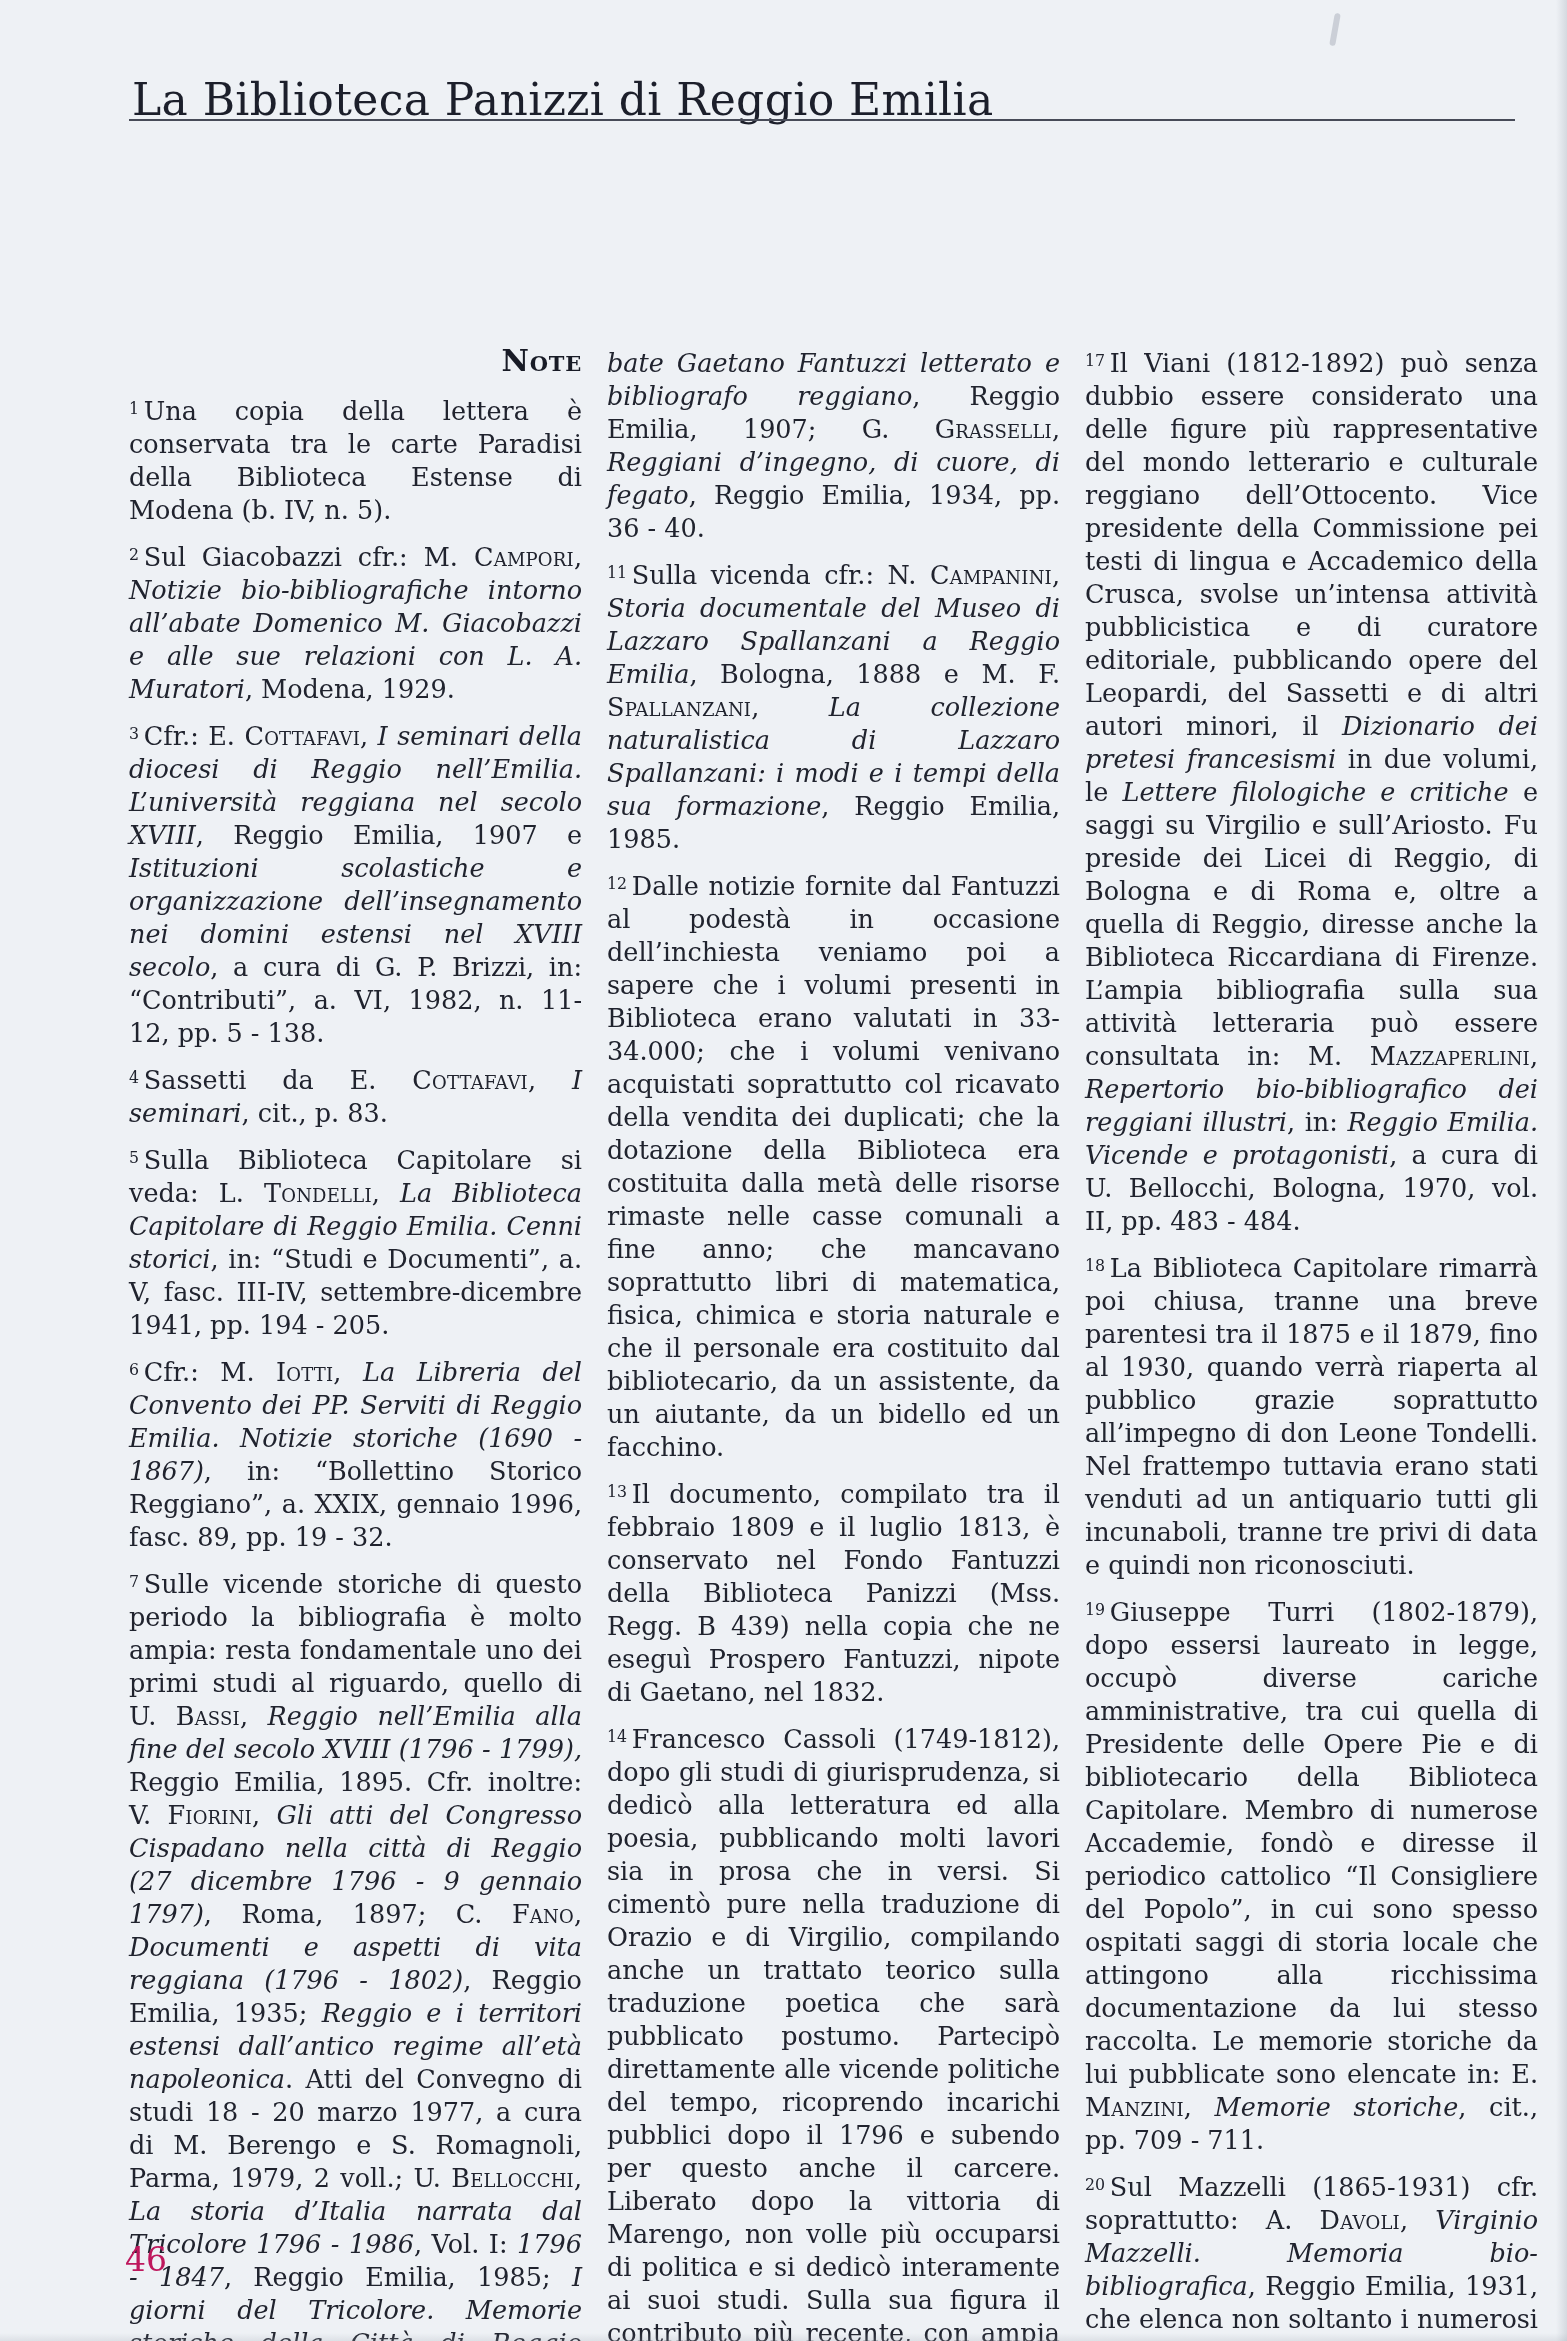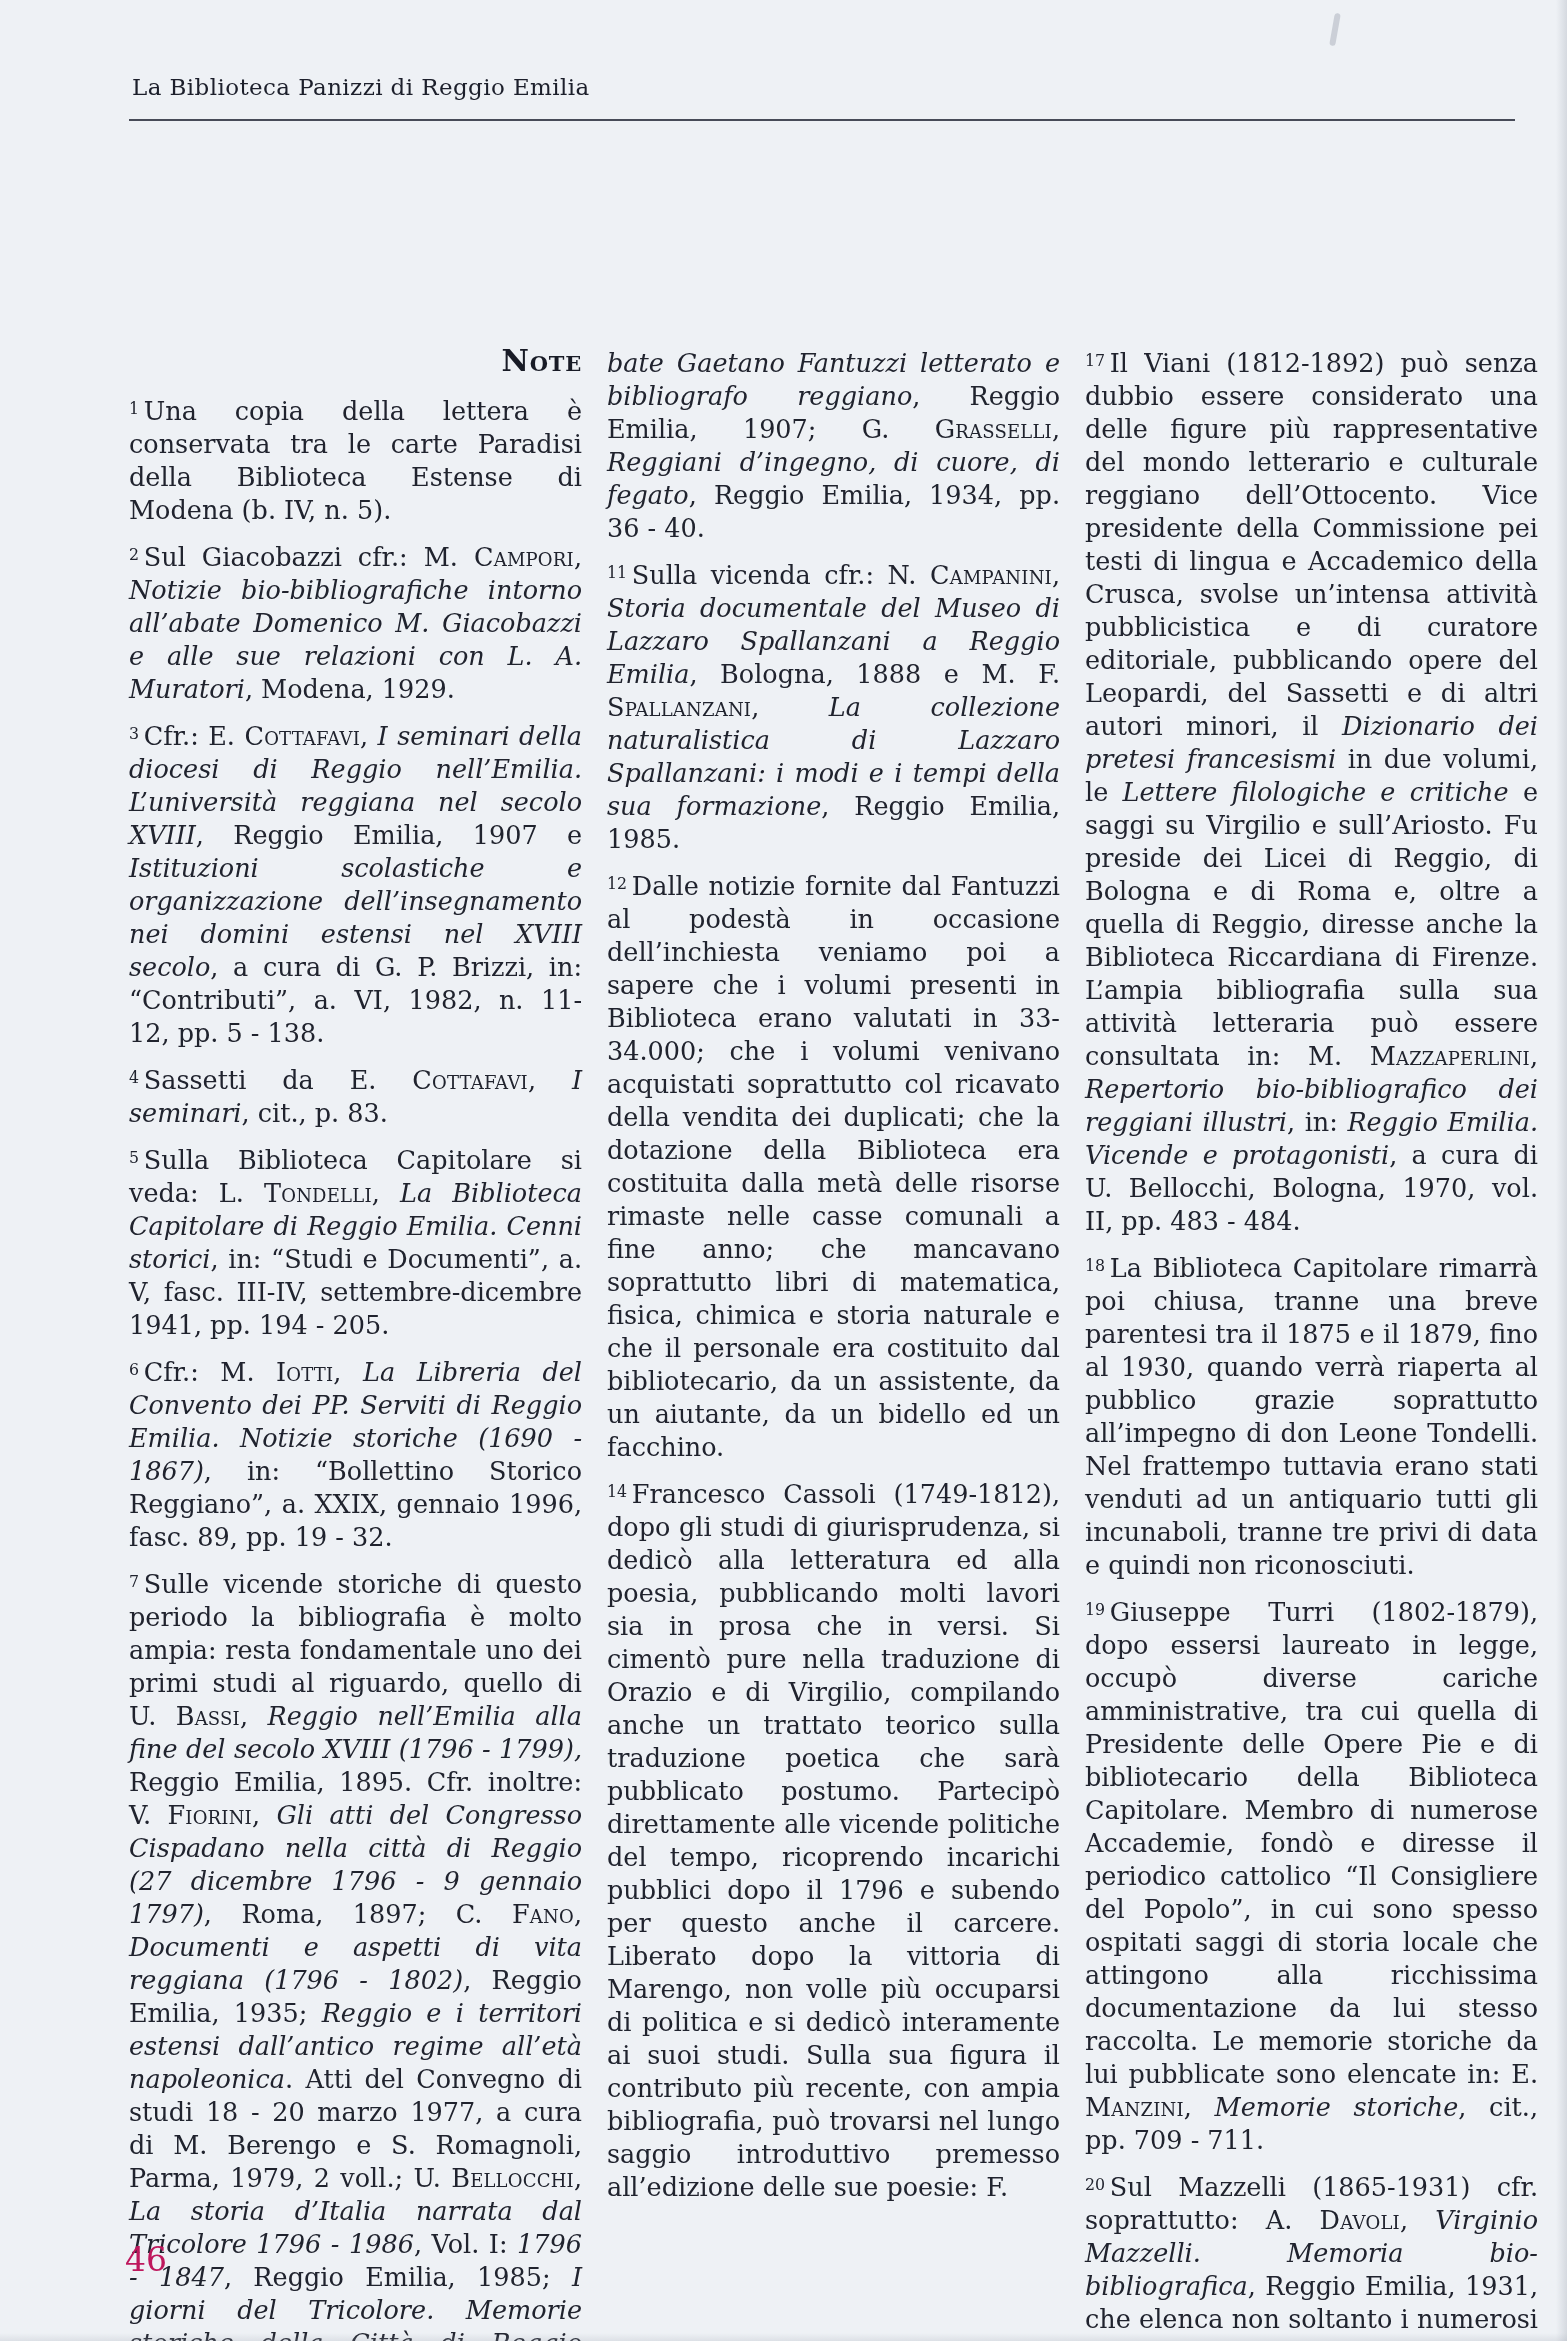--- a/index.html
+++ b/index.html
@@ -29,21 +29,21 @@
   }
   .scan-artifact {
     position: absolute; left: 1332px; top: 12.5px; width: 5.5px; height: 33px;
     background: #c2c7d0; border-radius: 3.1px; transform: rotate(10deg);
     opacity: 0.8;
   }
   .running-head {
     position: absolute;
     left: 132px;
     top: 74px;
-    font-size: 23px;
+    font-size: 44px;
     letter-spacing: 0.4px;
     color: #1c1f2b;
     white-space: nowrap;
   }
   .head-rule {
     position: absolute;
     left: 129px;
     top: 119px;
     width: 1386px;
     height: 2.4px;
@@ -112,20 +112,21 @@
         <p class="note"><sup>3</sup><span>Cfr.: E. </span><span class="sc">Cottafavi</span><span>, </span><span class="it">I seminari della diocesi di Reggio nell’Emilia. L’università reggiana nel secolo XVIII</span><span>, Reggio Emilia, 1907 e </span><span class="it">Istituzioni scolastiche e organizzazione dell’insegnamento nei domini estensi nel XVIII secolo</span><span>, a cura di G. P. Brizzi, in: “Contributi”, a. VI, 1982, n. 11- 12, pp. 5 - 138.</span></p>
         <p class="note"><sup>4</sup><span>Sassetti da E. </span><span class="sc">Cottafavi</span><span>, </span><span class="it">I seminari</span><span>, cit., p. 83.</span></p>
         <p class="note"><sup>5</sup><span>Sulla Biblioteca Capitolare si veda: L. </span><span class="sc">Tondelli</span><span>, </span><span class="it">La Biblioteca Capitolare di Reggio Emilia. Cenni storici</span><span>, in: “Studi e Documenti”, a. V, fasc. III-IV, settembre-dicembre 1941, pp. 194 - 205.</span></p>
         <p class="note"><sup>6</sup><span>Cfr.: M. </span><span class="sc">Iotti</span><span>, </span><span class="it">La Libreria del Convento dei PP. Serviti di Reggio Emilia. Notizie storiche (1690 - 1867)</span><span>, in: “Bollettino Storico Reggiano”, a. XXIX, gennaio 1996, fasc. 89, pp. 19 - 32.</span></p>
         <p class="note"><sup>7</sup><span>Sulle vicende storiche di questo periodo la bibliografia è molto ampia: resta fondamentale uno dei primi studi al riguardo, quello di U. </span><span class="sc">Bassi</span><span>, </span><span class="it">Reggio nell’Emilia alla fine del secolo XVIII (1796 - 1799),</span><span> Reggio Emilia, 1895. Cfr. inoltre: V. </span><span class="sc">Fiorini</span><span>, </span><span class="it">Gli atti del Congresso Cispadano nella città di Reggio (27 dicembre 1796 - 9 gennaio 1797)</span><span>, Roma, 1897; C. </span><span class="sc">Fano</span><span>, </span><span class="it">Documenti e aspetti di vita reggiana (1796 - 1802)</span><span>, Reggio Emilia, 1935; </span><span class="it">Reggio e i territori estensi dall’antico regime all’età napoleonica</span><span>. Atti del Convegno di studi 18 - 20 marzo 1977, a cura di M. Berengo e S. Romagnoli, Parma, 1979, 2 voll.; U. </span><span class="sc">Bellocchi</span><span>, </span><span class="it">La storia d’Italia narrata dal Tricolore 1796 - 1986</span><span>, Vol. I: </span><span class="it">1796 - 1847</span><span>, Reggio Emilia, 1985; </span><span class="it">I giorni del Tricolore. Memorie storiche della Città di Reggio dall’anno 1796 al 1812 di Don Pio Motti,</span></p>
       </div>
     <div class="col">
         <p class="note"><span class="it">bate Gaetano Fantuzzi letterato e bibliografo reggiano</span><span>, Reggio Emilia, 1907; G. </span><span class="sc">Grasselli</span><span>, </span><span class="it">Reggiani d’ingegno, di cuore, di fegato</span><span>, Reggio Emilia, 1934, pp. 36 - 40.</span></p>
         <p class="note"><sup>11</sup><span>Sulla vicenda cfr.: N. </span><span class="sc">Campanini</span><span>, </span><span class="it">Storia documentale del Museo di Lazzaro Spallanzani a Reggio Emilia</span><span>, Bologna, 1888 e M. F. </span><span class="sc">Spallanzani</span><span>, </span><span class="it">La collezione naturalistica di Lazzaro Spallanzani: i modi e i tempi della sua formazione</span><span>, Reggio Emilia, 1985.</span></p>
         <p class="note"><sup>12</sup><span>Dalle notizie fornite dal Fantuzzi al podestà in occasione dell’inchiesta veniamo poi a sapere che i volumi presenti in Biblioteca erano valutati in 33-34.000; che i volumi venivano acquistati soprattutto col ricavato della vendita dei duplicati; che la dotazione della Biblioteca era costituita dalla metà delle risorse rimaste nelle casse comunali a fine anno; che mancavano soprattutto libri di matematica, fisica, chimica e storia naturale e che il personale era costituito dal bibliotecario, da un assistente, da un aiutante, da un bidello ed un facchino.</span></p>
+        <p class="note"><sup>13</sup><span>Il documento, compilato tra il febbraio 1809 e il luglio 1813, è conservato nel Fondo Fantuzzi della Biblioteca Panizzi (Mss. Regg. B 439) nella copia che ne eseguì Prospero Fantuzzi, nipote di Gaetano, nel 1832.</span></p>
         <p class="note"><sup>14</sup><span>Francesco Cassoli (1749-1812), dopo gli studi di giurisprudenza, si dedicò alla letteratura ed alla poesia, pubblicando molti lavori sia in prosa che in versi. Si cimentò pure nella traduzione di Orazio e di Virgilio, compilando anche un trattato teorico sulla traduzione poetica che sarà pubblicato postumo. Partecipò direttamente alle vicende politiche del tempo, ricoprendo incarichi pubblici dopo il 1796 e subendo per questo anche il carcere. Liberato dopo la vittoria di Marengo, non volle più occuparsi di politica e si dedicò interamente ai suoi studi. Sulla sua figura il contributo più recente, con ampia bibliografia, può trovarsi nel lungo saggio introduttivo premesso all’edizione delle sue poesie: F. </span></p>
       </div>
     <div class="col">
         <p class="note"><sup>17</sup><span>Il Viani (1812-1892) può senza dubbio essere considerato una delle figure più rappresentative del mondo letterario e culturale reggiano dell’Ottocento. Vice presidente della Commissione pei testi di lingua e Accademico della Crusca, svolse un’intensa attività pubblicistica e di curatore editoriale, pubblicando opere del Leopardi, del Sassetti e di altri autori minori, il </span><span class="it">Dizionario dei pretesi francesismi</span><span> in due volumi, le </span><span class="it">Lettere filologiche e critiche</span><span> e saggi su Virgilio e sull’Ariosto. Fu preside dei Licei di Reggio, di Bologna e di Roma e, oltre a quella di Reggio, diresse anche la Biblioteca Riccardiana di Firenze. L’ampia bibliografia sulla sua attività letteraria può essere consultata in: M. </span><span class="sc">Mazzaperlini</span><span>, </span><span class="it">Repertorio bio-bibliografico dei reggiani illustri</span><span>, in: </span><span class="it">Reggio Emilia. Vicende e protagonisti</span><span>, a cura di U. Bellocchi, Bologna, 1970, vol. II, pp. 483 - 484.</span></p>
         <p class="note"><sup>18</sup><span>La Biblioteca Capitolare rimarrà poi chiusa, tranne una breve parentesi tra il 1875 e il 1879, fino al 1930, quando verrà riaperta al pubblico grazie soprattutto all’impegno di don Leone Tondelli. Nel frattempo tuttavia erano stati venduti ad un antiquario tutti gli incunaboli, tranne tre privi di data e quindi non riconosciuti.</span></p>
         <p class="note"><sup>19</sup><span>Giuseppe Turri (1802-1879), dopo essersi laureato in legge, occupò diverse cariche amministrative, tra cui quella di Presidente delle Opere Pie e di bibliotecario della Biblioteca Capitolare. Membro di numerose Accademie, fondò e diresse il periodico cattolico “Il Consigliere del Popolo”, in cui sono spesso ospitati saggi di storia locale che attingono alla ricchissima documentazione da lui stesso raccolta. Le memorie storiche da lui pubblicate sono elencate in: E. </span><span class="sc">Manzini</span><span>, </span><span class="it">Memorie storiche</span><span>, cit., pp. 709 - 711.</span></p>
         <p class="note"><sup>20</sup><span>Sul Mazzelli (1865-1931) cfr. soprattutto: A. </span><span class="sc">Davoli</span><span>, </span><span class="it">Virginio Mazzelli. Memoria bio-bibliografica</span><span>, Reggio Emilia, 1931, che elenca non soltanto i numerosi studi pubblicati dal Mazzelli stesso, ma anche i suoi più importanti lavori di catalogazione e di riordinamento effettuati in Biblioteca.</span></p>
       </div>
   </div>
 

